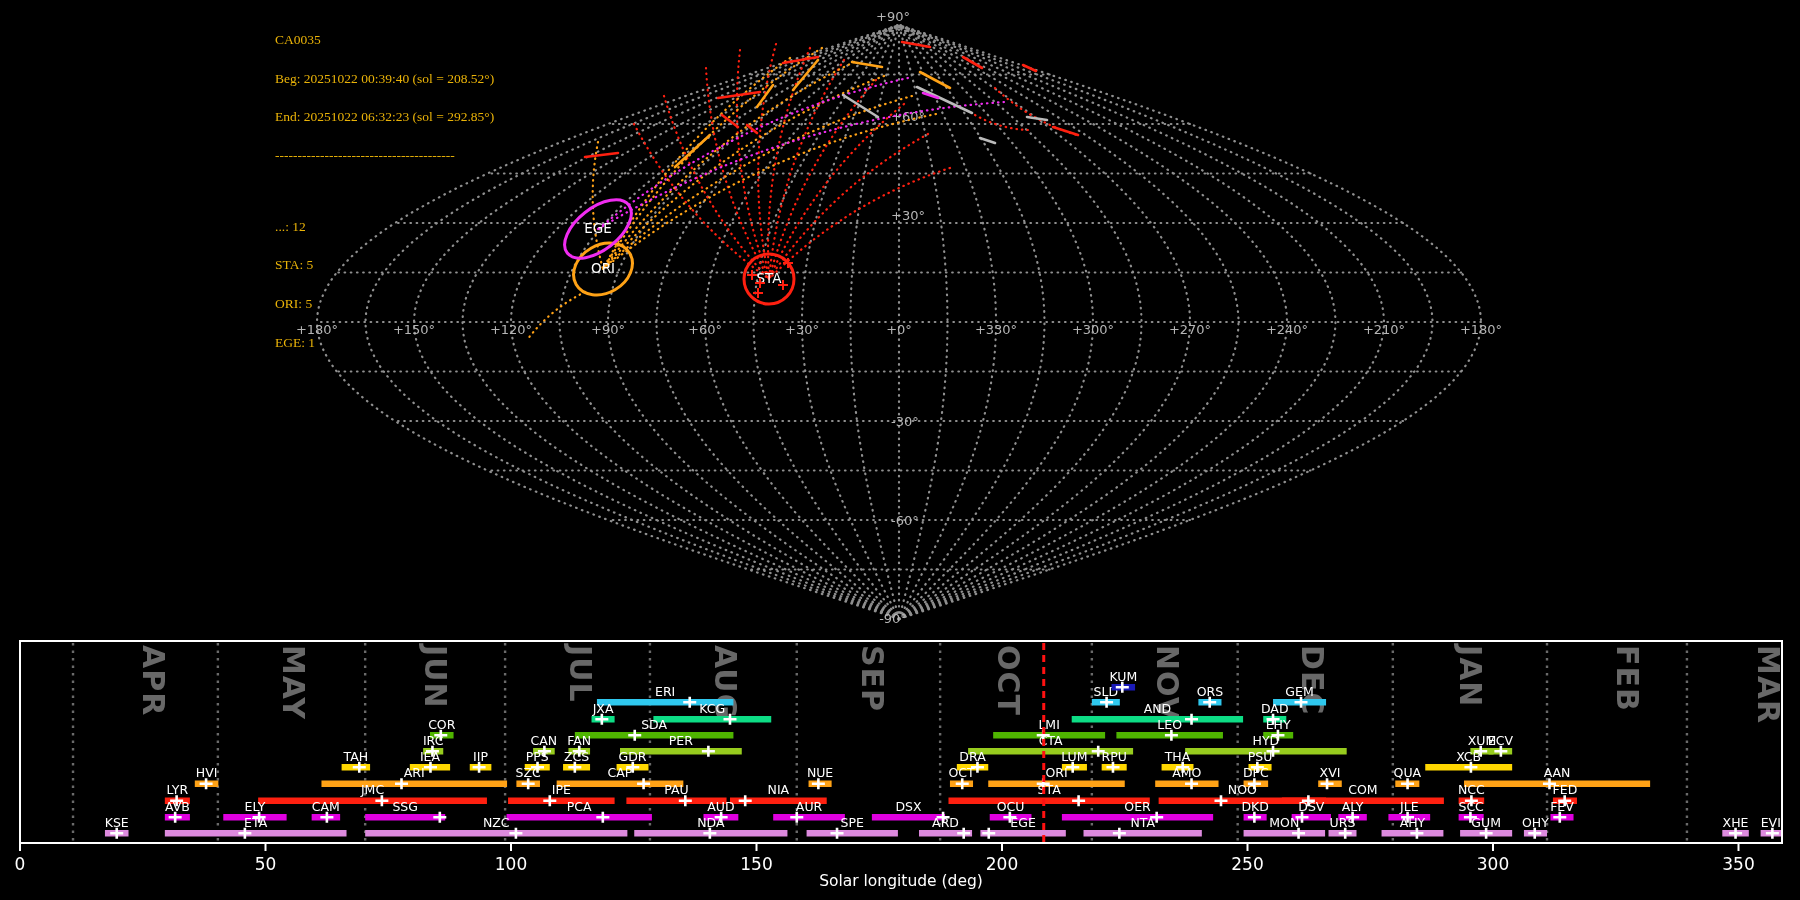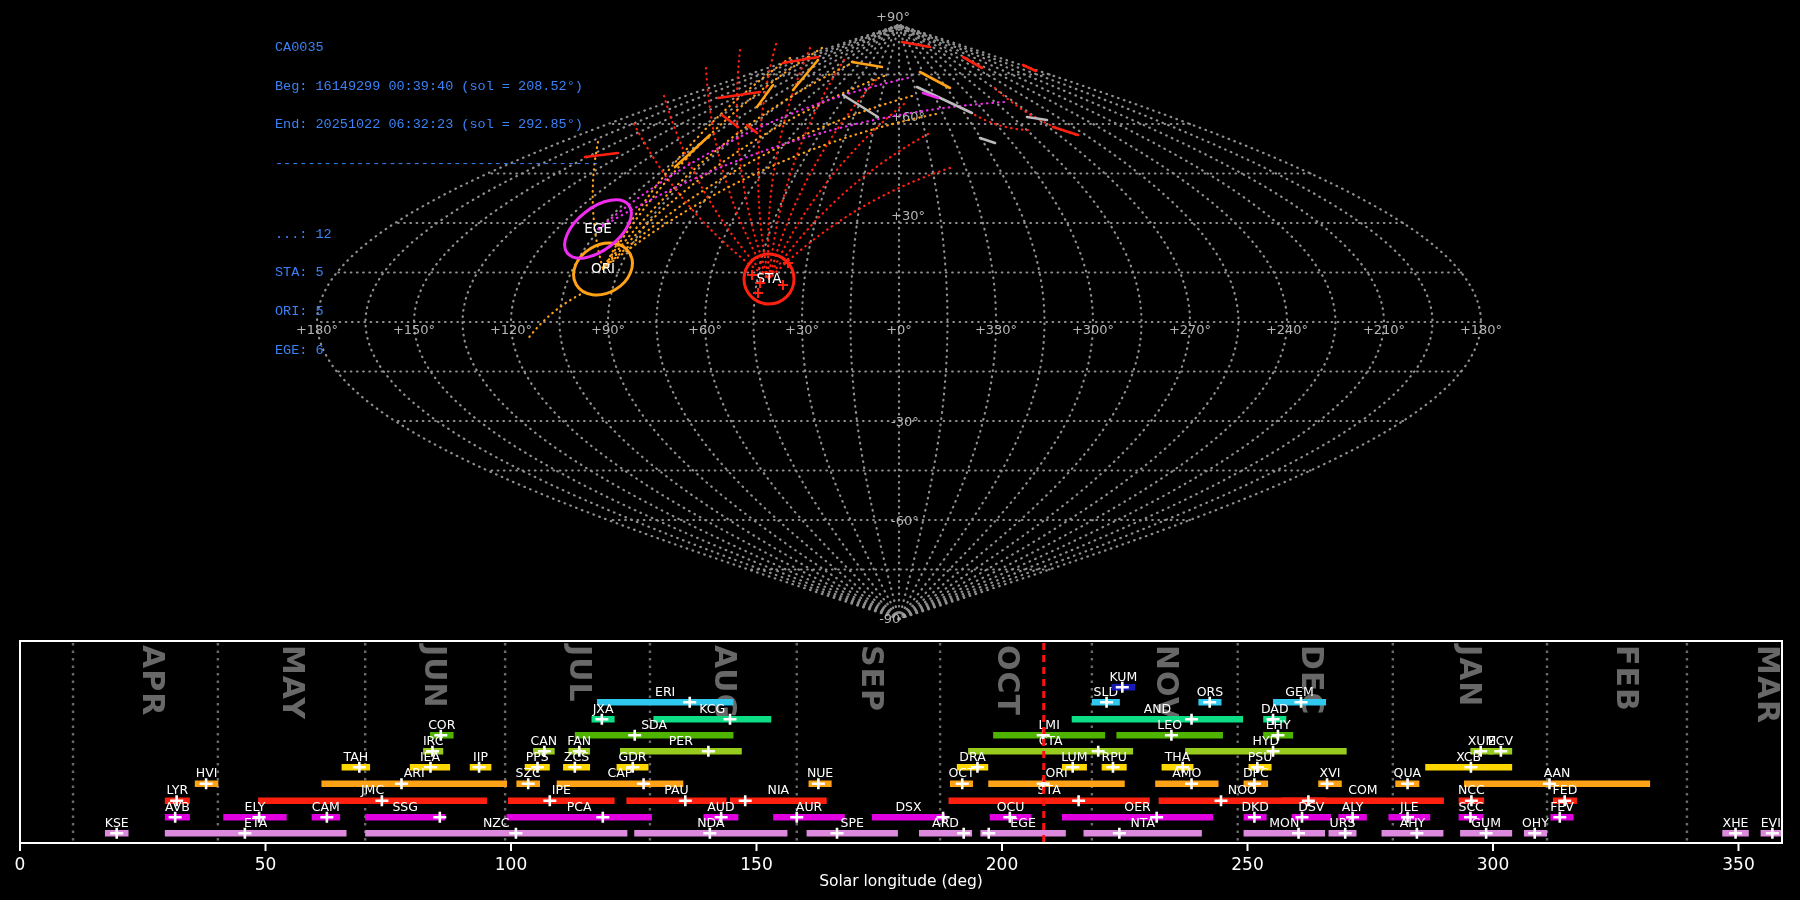--- a/index.html
+++ b/index.html
@@ -1,38 +1,38 @@
 <!DOCTYPE html>
 <html><head>
 <meta charset="utf-8">
 <style>
   html,body{margin:0;padding:0;background:#000;}
   #stage{position:relative;width:1800px;height:900px;background:#000;overflow:hidden;
          font-family:"DejaVu Sans",sans-serif;}
-  #hdr{position:absolute;left:275px;top:16px;color:#3b82f6;
-       font-family:Liberation Mono, monospace;font-size:13.5px;line-height:12.9px;
+  #hdr{position:absolute;left:275px;top:8px;color:#eab308;
+       font-family:Liberation Serif, serif;font-size:13.5px;line-height:12.9px;
        white-space:pre;z-index:5;}
   #hdr .gap{height:6px;}
   svg{position:absolute;left:0;top:0;}
   text{font-family:"DejaVu Sans",sans-serif;}
 </style>
 </head>
 <body>
 <div id="stage">
 
 <div id="hdr">
   <div>CA0035</div>
-  <div>Beg: 16149299 00:39:40 (sol = 208.52°)</div>
+  <div>Beg: 20251022 00:39:40 (sol = 208.52°)</div>
   <div>End: 20251022 06:32:23 (sol = 292.85°)</div>
   <div>----------------------------------------</div>
   <div class="gap"></div>
   <div>...: 12</div>
   <div>STA: 5</div>
   <div>ORI: 5</div>
-  <div>EGE: 6</div>
+  <div>EGE: 1</div>
 </div>
 
 <svg id="scene" width="1800" height="900" viewBox="0 0 1800 900">
       <path d="M899.0 619.0 L914.2 614.0 L929.5 609.1 L944.7 604.1 L959.8 599.2 L975.0 594.3 L990.0 589.3 L1005.1 584.3 L1020.0 579.4 L1034.9 574.5 L1049.6 569.5 L1064.3 564.5 L1078.8 559.6 L1093.3 554.6 L1107.6 549.7 L1121.7 544.8 L1135.7 539.8 L1149.6 534.9 L1163.2 529.9 L1176.7 525.0 L1190.0 520.0 L1203.1 515.0 L1216.0 510.1 L1228.6 505.1 L1241.1 500.2 L1253.3 495.3 L1265.3 490.3 L1277.0 485.4 L1288.4 480.4 L1299.6 475.4 L1310.5 470.5 L1321.2 465.5 L1331.5 460.6 L1341.6 455.6 L1351.3 450.7 L1360.7 445.8 L1369.8 440.8 L1378.6 435.9 L1387.1 430.9 L1395.2 425.9 L1403.0 421.0 L1410.5 416.1 L1417.6 411.1 L1424.3 406.1 L1430.7 401.2 L1436.7 396.3 L1442.3 391.3 L1447.6 386.4 L1452.5 381.4 L1457.0 376.4 L1461.2 371.5 L1464.9 366.6 L1468.3 361.6 L1471.2 356.6 L1473.8 351.7 L1476.0 346.8 L1477.8 341.8 L1479.2 336.9 L1480.2 331.9 L1480.8 326.9 L1481.0 322.0 L1480.8 317.1 L1480.2 312.1 L1479.2 307.1 L1477.8 302.2 L1476.0 297.3 L1473.8 292.3 L1471.2 287.4 L1468.3 282.4 L1464.9 277.4 L1461.2 272.5 L1457.0 267.6 L1452.5 262.6 L1447.6 257.6 L1442.3 252.7 L1436.7 247.8 L1430.7 242.8 L1424.3 237.9 L1417.6 232.9 L1410.5 227.9 L1403.0 223.0 L1395.2 218.1 L1387.1 213.1 L1378.6 208.2 L1369.8 203.2 L1360.7 198.3 L1351.3 193.3 L1341.6 188.3 L1331.5 183.4 L1321.2 178.5 L1310.5 173.5 L1299.6 168.6 L1288.4 163.6 L1277.0 158.7 L1265.3 153.7 L1253.3 148.8 L1241.1 143.8 L1228.6 138.9 L1216.0 133.9 L1203.1 129.0 L1190.0 124.0 L1176.7 119.1 L1163.2 114.1 L1149.6 109.2 L1135.7 104.2 L1121.7 99.3 L1107.6 94.3 L1093.3 89.4 L1078.8 84.4 L1064.3 79.5 L1049.6 74.5 L1034.9 69.6 L1020.0 64.6 L1005.1 59.7 L990.0 54.7 L975.0 49.8 L959.8 44.8 L944.7 39.9 L929.5 34.9 L914.2 29.9 L899.0 25.0 " stroke="#8f8f8f" stroke-dasharray="0.6 5.6" stroke-linecap="round" stroke-width="2.2" fill="none"></path>
       <path d="M899.0 619.0 L913.0 614.0 L926.9 609.1 L940.9 604.1 L954.8 599.2 L968.6 594.3 L982.5 589.3 L996.2 584.3 L1009.9 579.4 L1023.5 574.5 L1037.1 569.5 L1050.5 564.5 L1063.9 559.6 L1077.1 554.6 L1090.2 549.7 L1103.2 544.8 L1116.0 539.8 L1128.7 534.9 L1141.2 529.9 L1153.6 525.0 L1165.7 520.0 L1177.8 515.0 L1189.6 510.1 L1201.2 505.1 L1212.6 500.2 L1223.8 495.3 L1234.7 490.3 L1245.5 485.4 L1256.0 480.4 L1266.2 475.4 L1276.2 470.5 L1286.0 465.5 L1295.5 460.6 L1304.7 455.6 L1313.6 450.7 L1322.2 445.8 L1330.6 440.8 L1338.7 435.9 L1346.4 430.9 L1353.9 425.9 L1361.0 421.0 L1367.8 416.1 L1374.3 411.1 L1380.5 406.1 L1386.4 401.2 L1391.9 396.3 L1397.1 391.3 L1401.9 386.4 L1406.4 381.4 L1410.5 376.4 L1414.3 371.5 L1417.8 366.6 L1420.8 361.6 L1423.6 356.6 L1425.9 351.7 L1427.9 346.8 L1429.6 341.8 L1430.8 336.9 L1431.8 331.9 L1432.3 326.9 L1432.5 322.0 L1432.3 317.1 L1431.8 312.1 L1430.8 307.1 L1429.6 302.2 L1427.9 297.3 L1425.9 292.3 L1423.6 287.4 L1420.8 282.4 L1417.8 277.4 L1414.3 272.5 L1410.5 267.6 L1406.4 262.6 L1401.9 257.6 L1397.1 252.7 L1391.9 247.8 L1386.4 242.8 L1380.5 237.9 L1374.3 232.9 L1367.8 227.9 L1361.0 223.0 L1353.9 218.1 L1346.4 213.1 L1338.7 208.2 L1330.6 203.2 L1322.2 198.3 L1313.6 193.3 L1304.7 188.3 L1295.5 183.4 L1286.0 178.5 L1276.2 173.5 L1266.2 168.6 L1256.0 163.6 L1245.5 158.7 L1234.7 153.7 L1223.8 148.8 L1212.6 143.8 L1201.2 138.9 L1189.6 133.9 L1177.8 129.0 L1165.7 124.0 L1153.6 119.1 L1141.2 114.1 L1128.7 109.2 L1116.0 104.2 L1103.2 99.3 L1090.2 94.3 L1077.1 89.4 L1063.9 84.4 L1050.5 79.5 L1037.1 74.5 L1023.5 69.6 L1009.9 64.6 L996.2 59.7 L982.5 54.7 L968.6 49.8 L954.8 44.8 L940.9 39.9 L926.9 34.9 L913.0 29.9 L899.0 25.0 " stroke="#8f8f8f" stroke-dasharray="0.6 5.6" stroke-linecap="round" stroke-width="2.2" fill="none"></path>
       <path d="M899.0 619.0 L911.7 614.0 L924.4 609.1 L937.1 604.1 L949.7 599.2 L962.3 594.3 L974.9 589.3 L987.4 584.3 L999.8 579.4 L1012.2 574.5 L1024.5 569.5 L1036.7 564.5 L1048.9 559.6 L1060.9 554.6 L1072.8 549.7 L1084.6 544.8 L1096.3 539.8 L1107.8 534.9 L1119.2 529.9 L1130.4 525.0 L1141.5 520.0 L1152.4 515.0 L1163.1 510.1 L1173.7 505.1 L1184.1 500.2 L1194.2 495.3 L1204.2 490.3 L1214.0 485.4 L1223.5 480.4 L1232.8 475.4 L1241.9 470.5 L1250.8 465.5 L1259.4 460.6 L1267.8 455.6 L1275.9 450.7 L1283.8 445.8 L1291.4 440.8 L1298.7 435.9 L1305.8 430.9 L1312.5 425.9 L1319.0 421.0 L1325.2 416.1 L1331.1 411.1 L1336.7 406.1 L1342.1 401.2 L1347.1 396.3 L1351.8 391.3 L1356.2 386.4 L1360.3 381.4 L1364.0 376.4 L1367.5 371.5 L1370.6 366.6 L1373.4 361.6 L1375.9 356.6 L1378.0 351.7 L1379.8 346.8 L1381.3 341.8 L1382.5 336.9 L1383.3 331.9 L1383.8 326.9 L1384.0 322.0 L1383.8 317.1 L1383.3 312.1 L1382.5 307.1 L1381.3 302.2 L1379.8 297.3 L1378.0 292.3 L1375.9 287.4 L1373.4 282.4 L1370.6 277.4 L1367.5 272.5 L1364.0 267.6 L1360.3 262.6 L1356.2 257.6 L1351.8 252.7 L1347.1 247.8 L1342.1 242.8 L1336.7 237.9 L1331.1 232.9 L1325.2 227.9 L1319.0 223.0 L1312.5 218.1 L1305.8 213.1 L1298.7 208.2 L1291.4 203.2 L1283.8 198.3 L1275.9 193.3 L1267.8 188.3 L1259.4 183.4 L1250.8 178.5 L1241.9 173.5 L1232.8 168.6 L1223.5 163.6 L1214.0 158.7 L1204.2 153.7 L1194.2 148.8 L1184.1 143.8 L1173.7 138.9 L1163.1 133.9 L1152.4 129.0 L1141.5 124.0 L1130.4 119.1 L1119.2 114.1 L1107.8 109.2 L1096.3 104.2 L1084.6 99.3 L1072.8 94.3 L1060.9 89.4 L1048.9 84.4 L1036.7 79.5 L1024.5 74.5 L1012.2 69.6 L999.8 64.6 L987.4 59.7 L974.9 54.7 L962.3 49.8 L949.7 44.8 L937.1 39.9 L924.4 34.9 L911.7 29.9 L899.0 25.0 " stroke="#8f8f8f" stroke-dasharray="0.6 5.6" stroke-linecap="round" stroke-width="2.2" fill="none"></path>
       <path d="M899.0 619.0 L910.4 614.0 L921.8 609.1 L933.2 604.1 L944.6 599.2 L956.0 594.3 L967.3 589.3 L978.5 584.3 L989.8 579.4 L1000.9 574.5 L1012.0 569.5 L1023.0 564.5 L1033.9 559.6 L1044.7 554.6 L1055.4 549.7 L1066.0 544.8 L1076.5 539.8 L1086.9 534.9 L1097.2 529.9 L1107.3 525.0 L1117.2 520.0 L1127.1 515.0 L1136.7 510.1 L1146.2 505.1 L1155.6 500.2 L1164.7 495.3 L1173.7 490.3 L1182.5 485.4 L1191.1 480.4 L1199.5 475.4 L1207.6 470.5 L1215.6 465.5 L1223.4 460.6 L1230.9 455.6 L1238.2 450.7 L1245.3 445.8 L1252.1 440.8 L1258.7 435.9 L1265.1 430.9 L1271.2 425.9 L1277.0 421.0 L1282.6 416.1 L1287.9 411.1 L1293.0 406.1 L1297.8 401.2 L1302.3 396.3 L1306.5 391.3 L1310.5 386.4 L1314.1 381.4 L1317.5 376.4 L1320.6 371.5 L1323.4 366.6 L1326.0 361.6 L1328.2 356.6 L1330.1 351.7 L1331.8 346.8 L1333.1 341.8 L1334.1 336.9 L1334.9 331.9 L1335.3 326.9 L1335.5 322.0 L1335.3 317.1 L1334.9 312.1 L1334.1 307.1 L1333.1 302.2 L1331.8 297.3 L1330.1 292.3 L1328.2 287.4 L1326.0 282.4 L1323.4 277.4 L1320.6 272.5 L1317.5 267.6 L1314.1 262.6 L1310.5 257.6 L1306.5 252.7 L1302.3 247.8 L1297.8 242.8 L1293.0 237.9 L1287.9 232.9 L1282.6 227.9 L1277.0 223.0 L1271.2 218.1 L1265.1 213.1 L1258.7 208.2 L1252.1 203.2 L1245.3 198.3 L1238.2 193.3 L1230.9 188.3 L1223.4 183.4 L1215.6 178.5 L1207.6 173.5 L1199.5 168.6 L1191.1 163.6 L1182.5 158.7 L1173.7 153.7 L1164.7 148.8 L1155.6 143.8 L1146.2 138.9 L1136.7 133.9 L1127.1 129.0 L1117.2 124.0 L1107.3 119.1 L1097.2 114.1 L1086.9 109.2 L1076.5 104.2 L1066.0 99.3 L1055.4 94.3 L1044.7 89.4 L1033.9 84.4 L1023.0 79.5 L1012.0 74.5 L1000.9 69.6 L989.8 64.6 L978.5 59.7 L967.3 54.7 L956.0 49.8 L944.6 44.8 L933.2 39.9 L921.8 34.9 L910.4 29.9 L899.0 25.0 " stroke="#8f8f8f" stroke-dasharray="0.6 5.6" stroke-linecap="round" stroke-width="2.2" fill="none"></path>
       <path d="M899.0 619.0 L909.2 614.0 L919.3 609.1 L929.4 604.1 L939.6 599.2 L949.6 594.3 L959.7 589.3 L969.7 584.3 L979.7 579.4 L989.6 574.5 L999.4 569.5 L1009.2 564.5 L1018.9 559.6 L1028.5 554.6 L1038.0 549.7 L1047.5 544.8 L1056.8 539.8 L1066.0 534.9 L1075.1 529.9 L1084.1 525.0 L1093.0 520.0 L1101.7 515.0 L1110.3 510.1 L1118.8 505.1 L1127.1 500.2 L1135.2 495.3 L1143.2 490.3 L1151.0 485.4 L1158.6 480.4 L1166.1 475.4 L1173.4 470.5 L1180.4 465.5 L1187.3 460.6 L1194.0 455.6 L1200.5 450.7 L1206.8 445.8 L1212.9 440.8 L1218.8 435.9 L1224.4 430.9 L1229.8 425.9 L1235.0 421.0 L1240.0 416.1 L1244.7 411.1 L1249.2 406.1 L1253.5 401.2 L1257.5 396.3 L1261.2 391.3 L1264.7 386.4 L1268.0 381.4 L1271.0 376.4 L1273.8 371.5 L1276.3 366.6 L1278.5 361.6 L1280.5 356.6 L1282.2 351.7 L1283.7 346.8 L1284.9 341.8 L1285.8 336.9 L1286.5 331.9 L1286.9 326.9 L1287.0 322.0 L1286.9 317.1 L1286.5 312.1 L1285.8 307.1 L1284.9 302.2 L1283.7 297.3 L1282.2 292.3 L1280.5 287.4 L1278.5 282.4 L1276.3 277.4 L1273.8 272.5 L1271.0 267.6 L1268.0 262.6 L1264.7 257.6 L1261.2 252.7 L1257.5 247.8 L1253.5 242.8 L1249.2 237.9 L1244.7 232.9 L1240.0 227.9 L1235.0 223.0 L1229.8 218.1 L1224.4 213.1 L1218.8 208.2 L1212.9 203.2 L1206.8 198.3 L1200.5 193.3 L1194.0 188.3 L1187.3 183.4 L1180.4 178.5 L1173.4 173.5 L1166.1 168.6 L1158.6 163.6 L1151.0 158.7 L1143.2 153.7 L1135.2 148.8 L1127.1 143.8 L1118.8 138.9 L1110.3 133.9 L1101.7 129.0 L1093.0 124.0 L1084.1 119.1 L1075.1 114.1 L1066.0 109.2 L1056.8 104.2 L1047.5 99.3 L1038.0 94.3 L1028.5 89.4 L1018.9 84.4 L1009.2 79.5 L999.4 74.5 L989.6 69.6 L979.7 64.6 L969.7 59.7 L959.7 54.7 L949.6 49.8 L939.6 44.8 L929.4 39.9 L919.3 34.9 L909.2 29.9 L899.0 25.0 " stroke="#8f8f8f" stroke-dasharray="0.6 5.6" stroke-linecap="round" stroke-width="2.2" fill="none"></path>
       <path d="M899.0 619.0 L907.9 614.0 L916.8 609.1 L925.6 604.1 L934.5 599.2 L943.3 594.3 L952.1 589.3 L960.9 584.3 L969.6 579.4 L978.3 574.5 L986.9 569.5 L995.4 564.5 L1003.9 559.6 L1012.3 554.6 L1020.7 549.7 L1028.9 544.8 L1037.1 539.8 L1045.2 534.9 L1053.1 529.9 L1061.0 525.0 L1068.7 520.0 L1076.4 515.0 L1083.9 510.1 L1091.3 505.1 L1098.6 500.2 L1105.7 495.3 L1112.7 490.3 L1119.5 485.4 L1126.2 480.4 L1132.7 475.4 L1139.1 470.5 L1145.3 465.5 L1151.3 460.6 L1157.2 455.6 L1162.8 450.7 L1168.3 445.8 L1173.7 440.8 L1178.8 435.9 L1183.7 430.9 L1188.5 425.9 L1193.0 421.0 L1197.4 416.1 L1201.5 411.1 L1205.4 406.1 L1209.1 401.2 L1212.7 396.3 L1215.9 391.3 L1219.0 386.4 L1221.9 381.4 L1224.5 376.4 L1226.9 371.5 L1229.1 366.6 L1231.1 361.6 L1232.8 356.6 L1234.3 351.7 L1235.6 346.8 L1236.6 341.8 L1237.4 336.9 L1238.0 331.9 L1238.4 326.9 L1238.5 322.0 L1238.4 317.1 L1238.0 312.1 L1237.4 307.1 L1236.6 302.2 L1235.6 297.3 L1234.3 292.3 L1232.8 287.4 L1231.1 282.4 L1229.1 277.4 L1226.9 272.5 L1224.5 267.6 L1221.9 262.6 L1219.0 257.6 L1215.9 252.7 L1212.7 247.8 L1209.1 242.8 L1205.4 237.9 L1201.5 232.9 L1197.4 227.9 L1193.0 223.0 L1188.5 218.1 L1183.7 213.1 L1178.8 208.2 L1173.7 203.2 L1168.3 198.3 L1162.8 193.3 L1157.2 188.3 L1151.3 183.4 L1145.3 178.5 L1139.1 173.5 L1132.7 168.6 L1126.2 163.6 L1119.5 158.7 L1112.7 153.7 L1105.7 148.8 L1098.6 143.8 L1091.3 138.9 L1083.9 133.9 L1076.4 129.0 L1068.7 124.0 L1061.0 119.1 L1053.1 114.1 L1045.2 109.2 L1037.1 104.2 L1028.9 99.3 L1020.7 94.3 L1012.3 89.4 L1003.9 84.4 L995.4 79.5 L986.9 74.5 L978.3 69.6 L969.6 64.6 L960.9 59.7 L952.1 54.7 L943.3 49.8 L934.5 44.8 L925.6 39.9 L916.8 34.9 L907.9 29.9 L899.0 25.0 " stroke="#8f8f8f" stroke-dasharray="0.6 5.6" stroke-linecap="round" stroke-width="2.2" fill="none"></path>
       <path d="M899.0 619.0 L906.6 614.0 L914.2 609.1 L921.8 604.1 L929.4 599.2 L937.0 594.3 L944.5 589.3 L952.0 584.3 L959.5 579.4 L966.9 574.5 L974.3 569.5 L981.6 564.5 L988.9 559.6 L996.1 554.6 L1003.3 549.7 L1010.4 544.8 L1017.4 539.8 L1024.3 534.9 L1031.1 529.9 L1037.9 525.0 L1044.5 520.0 L1051.0 515.0 L1057.5 510.1 L1063.8 505.1 L1070.0 500.2 L1076.1 495.3 L1082.1 490.3 L1088.0 485.4 L1093.7 480.4 L1099.3 475.4 L1104.8 470.5 L1110.1 465.5 L1115.3 460.6 L1120.3 455.6 L1125.1 450.7 L1129.9 445.8 L1134.4 440.8 L1138.8 435.9 L1143.1 430.9 L1147.1 425.9 L1151.0 421.0 L1154.7 416.1 L1158.3 411.1 L1161.6 406.1 L1164.8 401.2 L1167.8 396.3 L1170.7 391.3 L1173.3 386.4 L1175.8 381.4 L1178.0 376.4 L1180.1 371.5 L1182.0 366.6 L1183.6 361.6 L1185.1 356.6 L1186.4 351.7 L1187.5 346.8 L1188.4 341.8 L1189.1 336.9 L1189.6 331.9 L1189.9 326.9 L1190.0 322.0 L1189.9 317.1 L1189.6 312.1 L1189.1 307.1 L1188.4 302.2 L1187.5 297.3 L1186.4 292.3 L1185.1 287.4 L1183.6 282.4 L1182.0 277.4 L1180.1 272.5 L1178.0 267.6 L1175.8 262.6 L1173.3 257.6 L1170.7 252.7 L1167.8 247.8 L1164.8 242.8 L1161.6 237.9 L1158.3 232.9 L1154.7 227.9 L1151.0 223.0 L1147.1 218.1 L1143.1 213.1 L1138.8 208.2 L1134.4 203.2 L1129.9 198.3 L1125.1 193.3 L1120.3 188.3 L1115.3 183.4 L1110.1 178.5 L1104.8 173.5 L1099.3 168.6 L1093.7 163.6 L1088.0 158.7 L1082.1 153.7 L1076.1 148.8 L1070.0 143.8 L1063.8 138.9 L1057.5 133.9 L1051.0 129.0 L1044.5 124.0 L1037.9 119.1 L1031.1 114.1 L1024.3 109.2 L1017.4 104.2 L1010.4 99.3 L1003.3 94.3 L996.1 89.4 L988.9 84.4 L981.6 79.5 L974.3 74.5 L966.9 69.6 L959.5 64.6 L952.0 59.7 L944.5 54.7 L937.0 49.8 L929.4 44.8 L921.8 39.9 L914.2 34.9 L906.6 29.9 L899.0 25.0 " stroke="#8f8f8f" stroke-dasharray="0.6 5.6" stroke-linecap="round" stroke-width="2.2" fill="none"></path>

